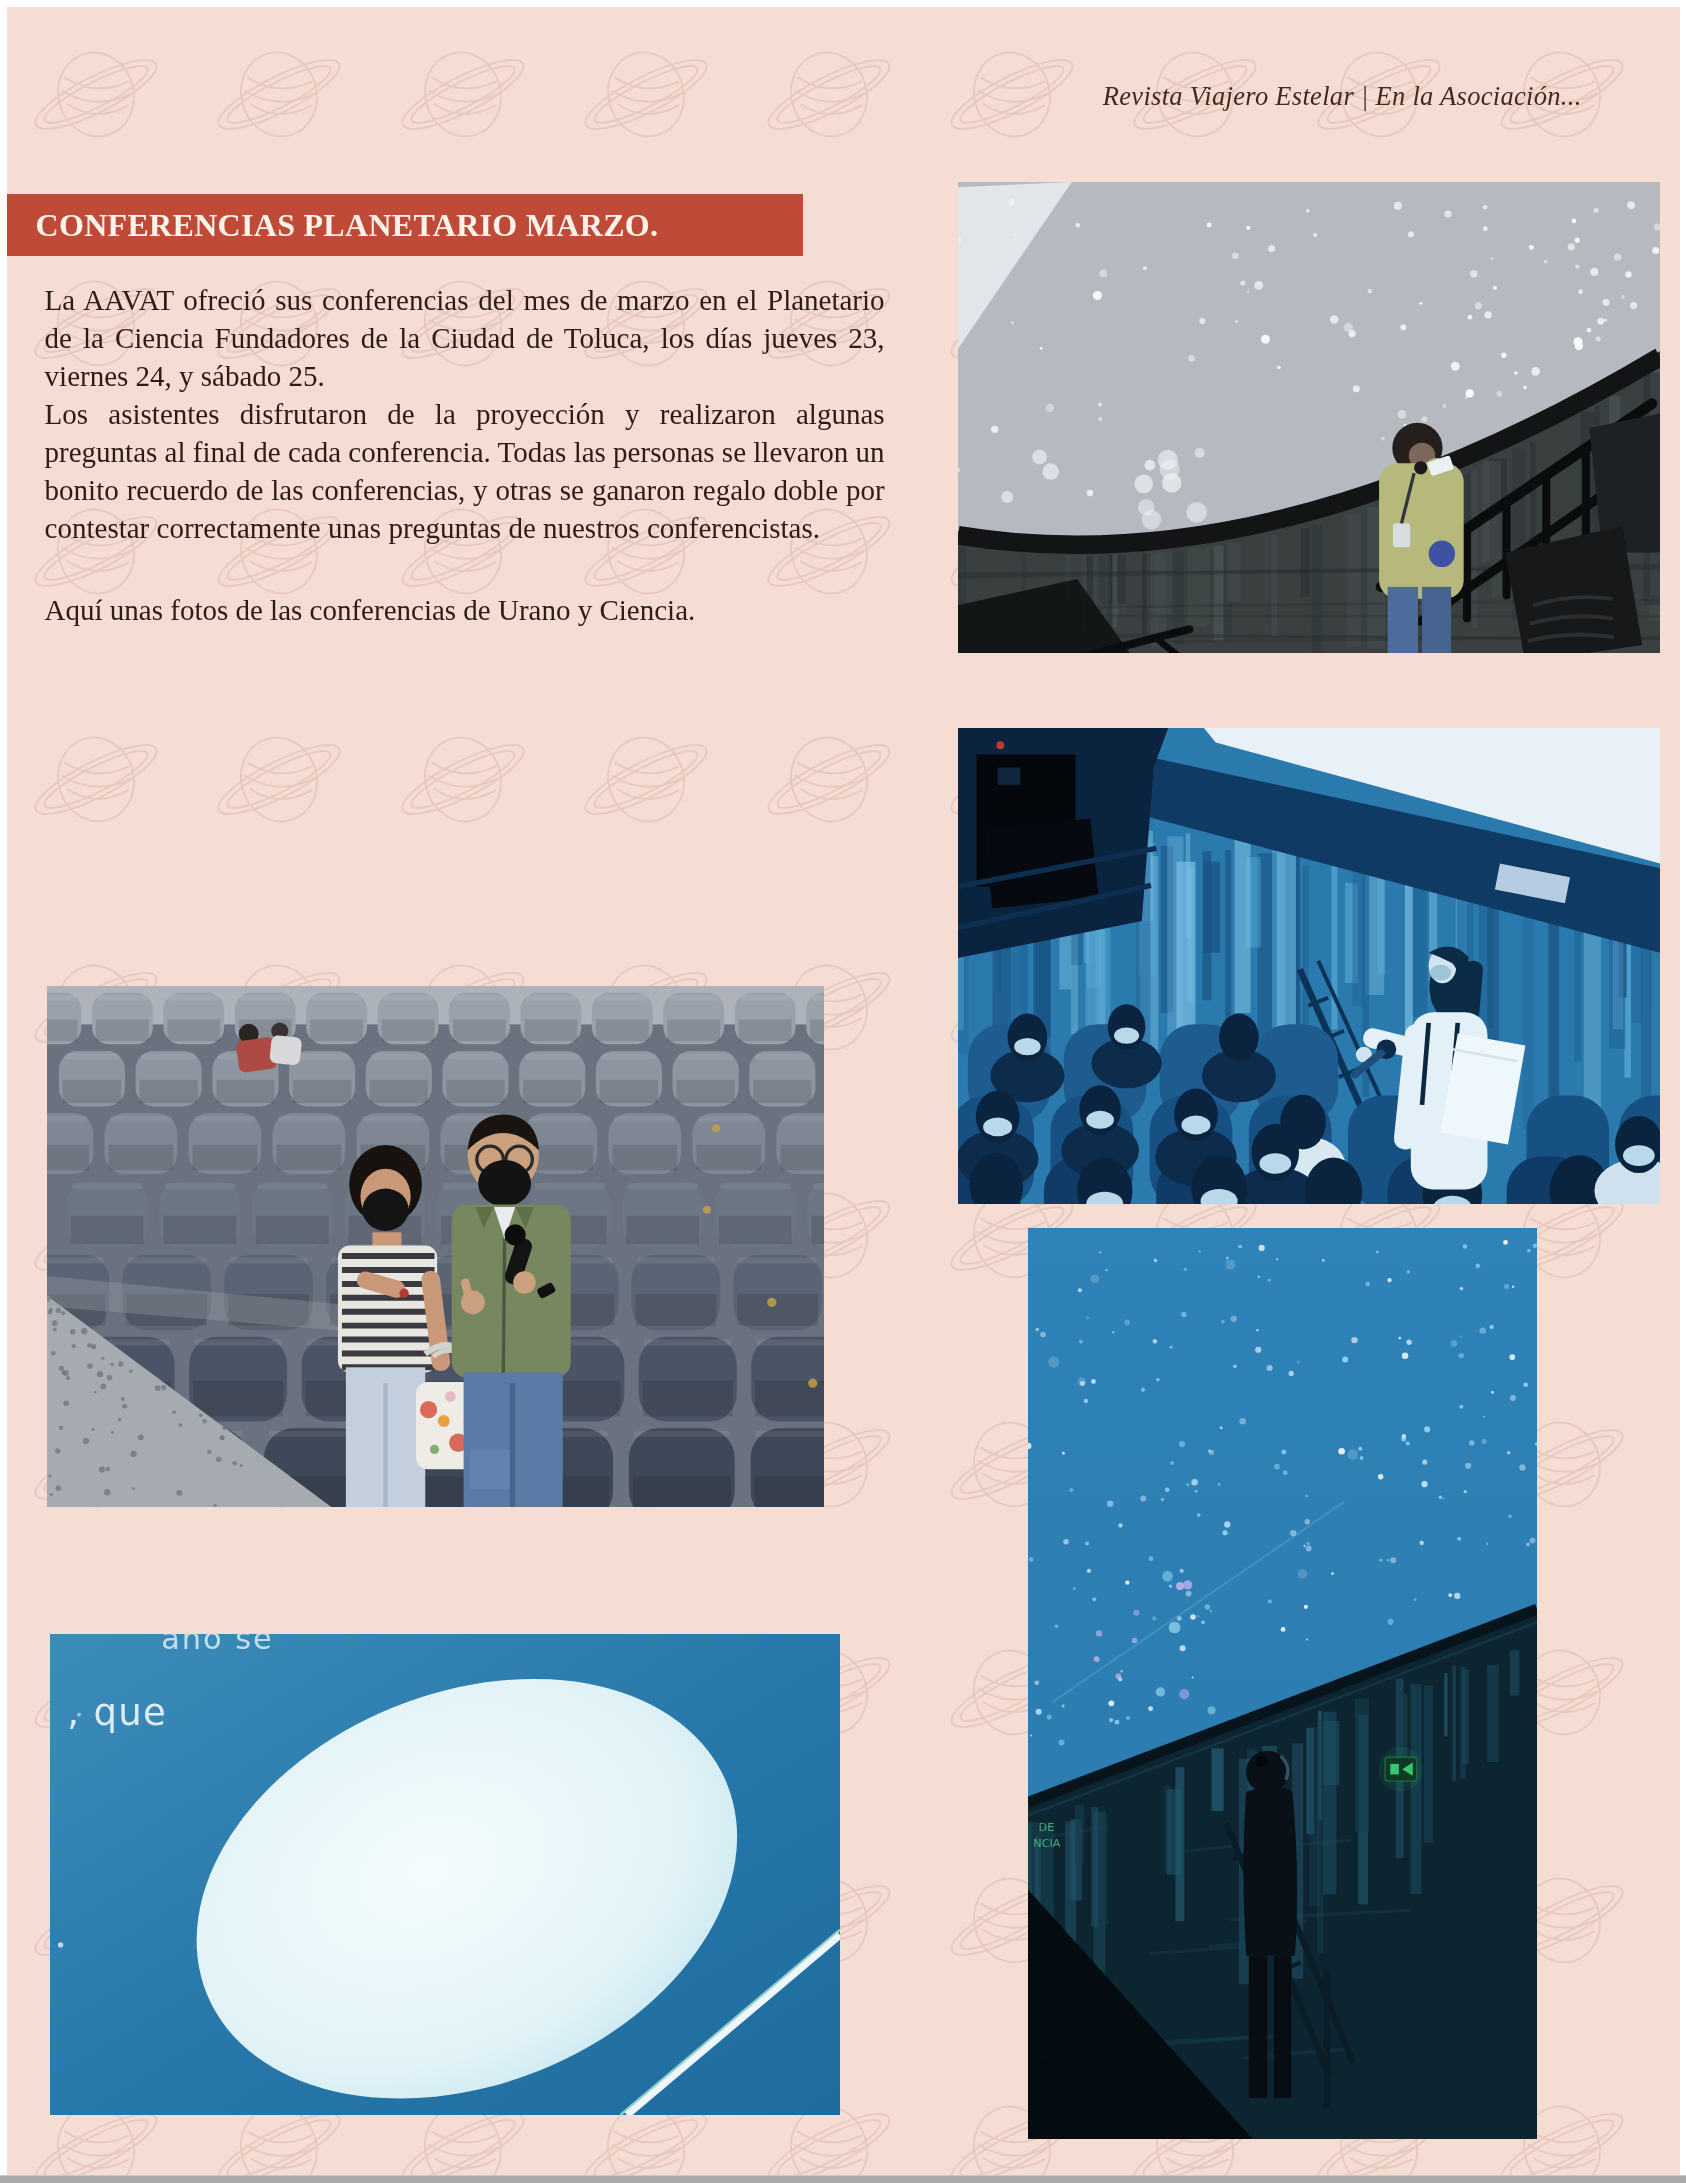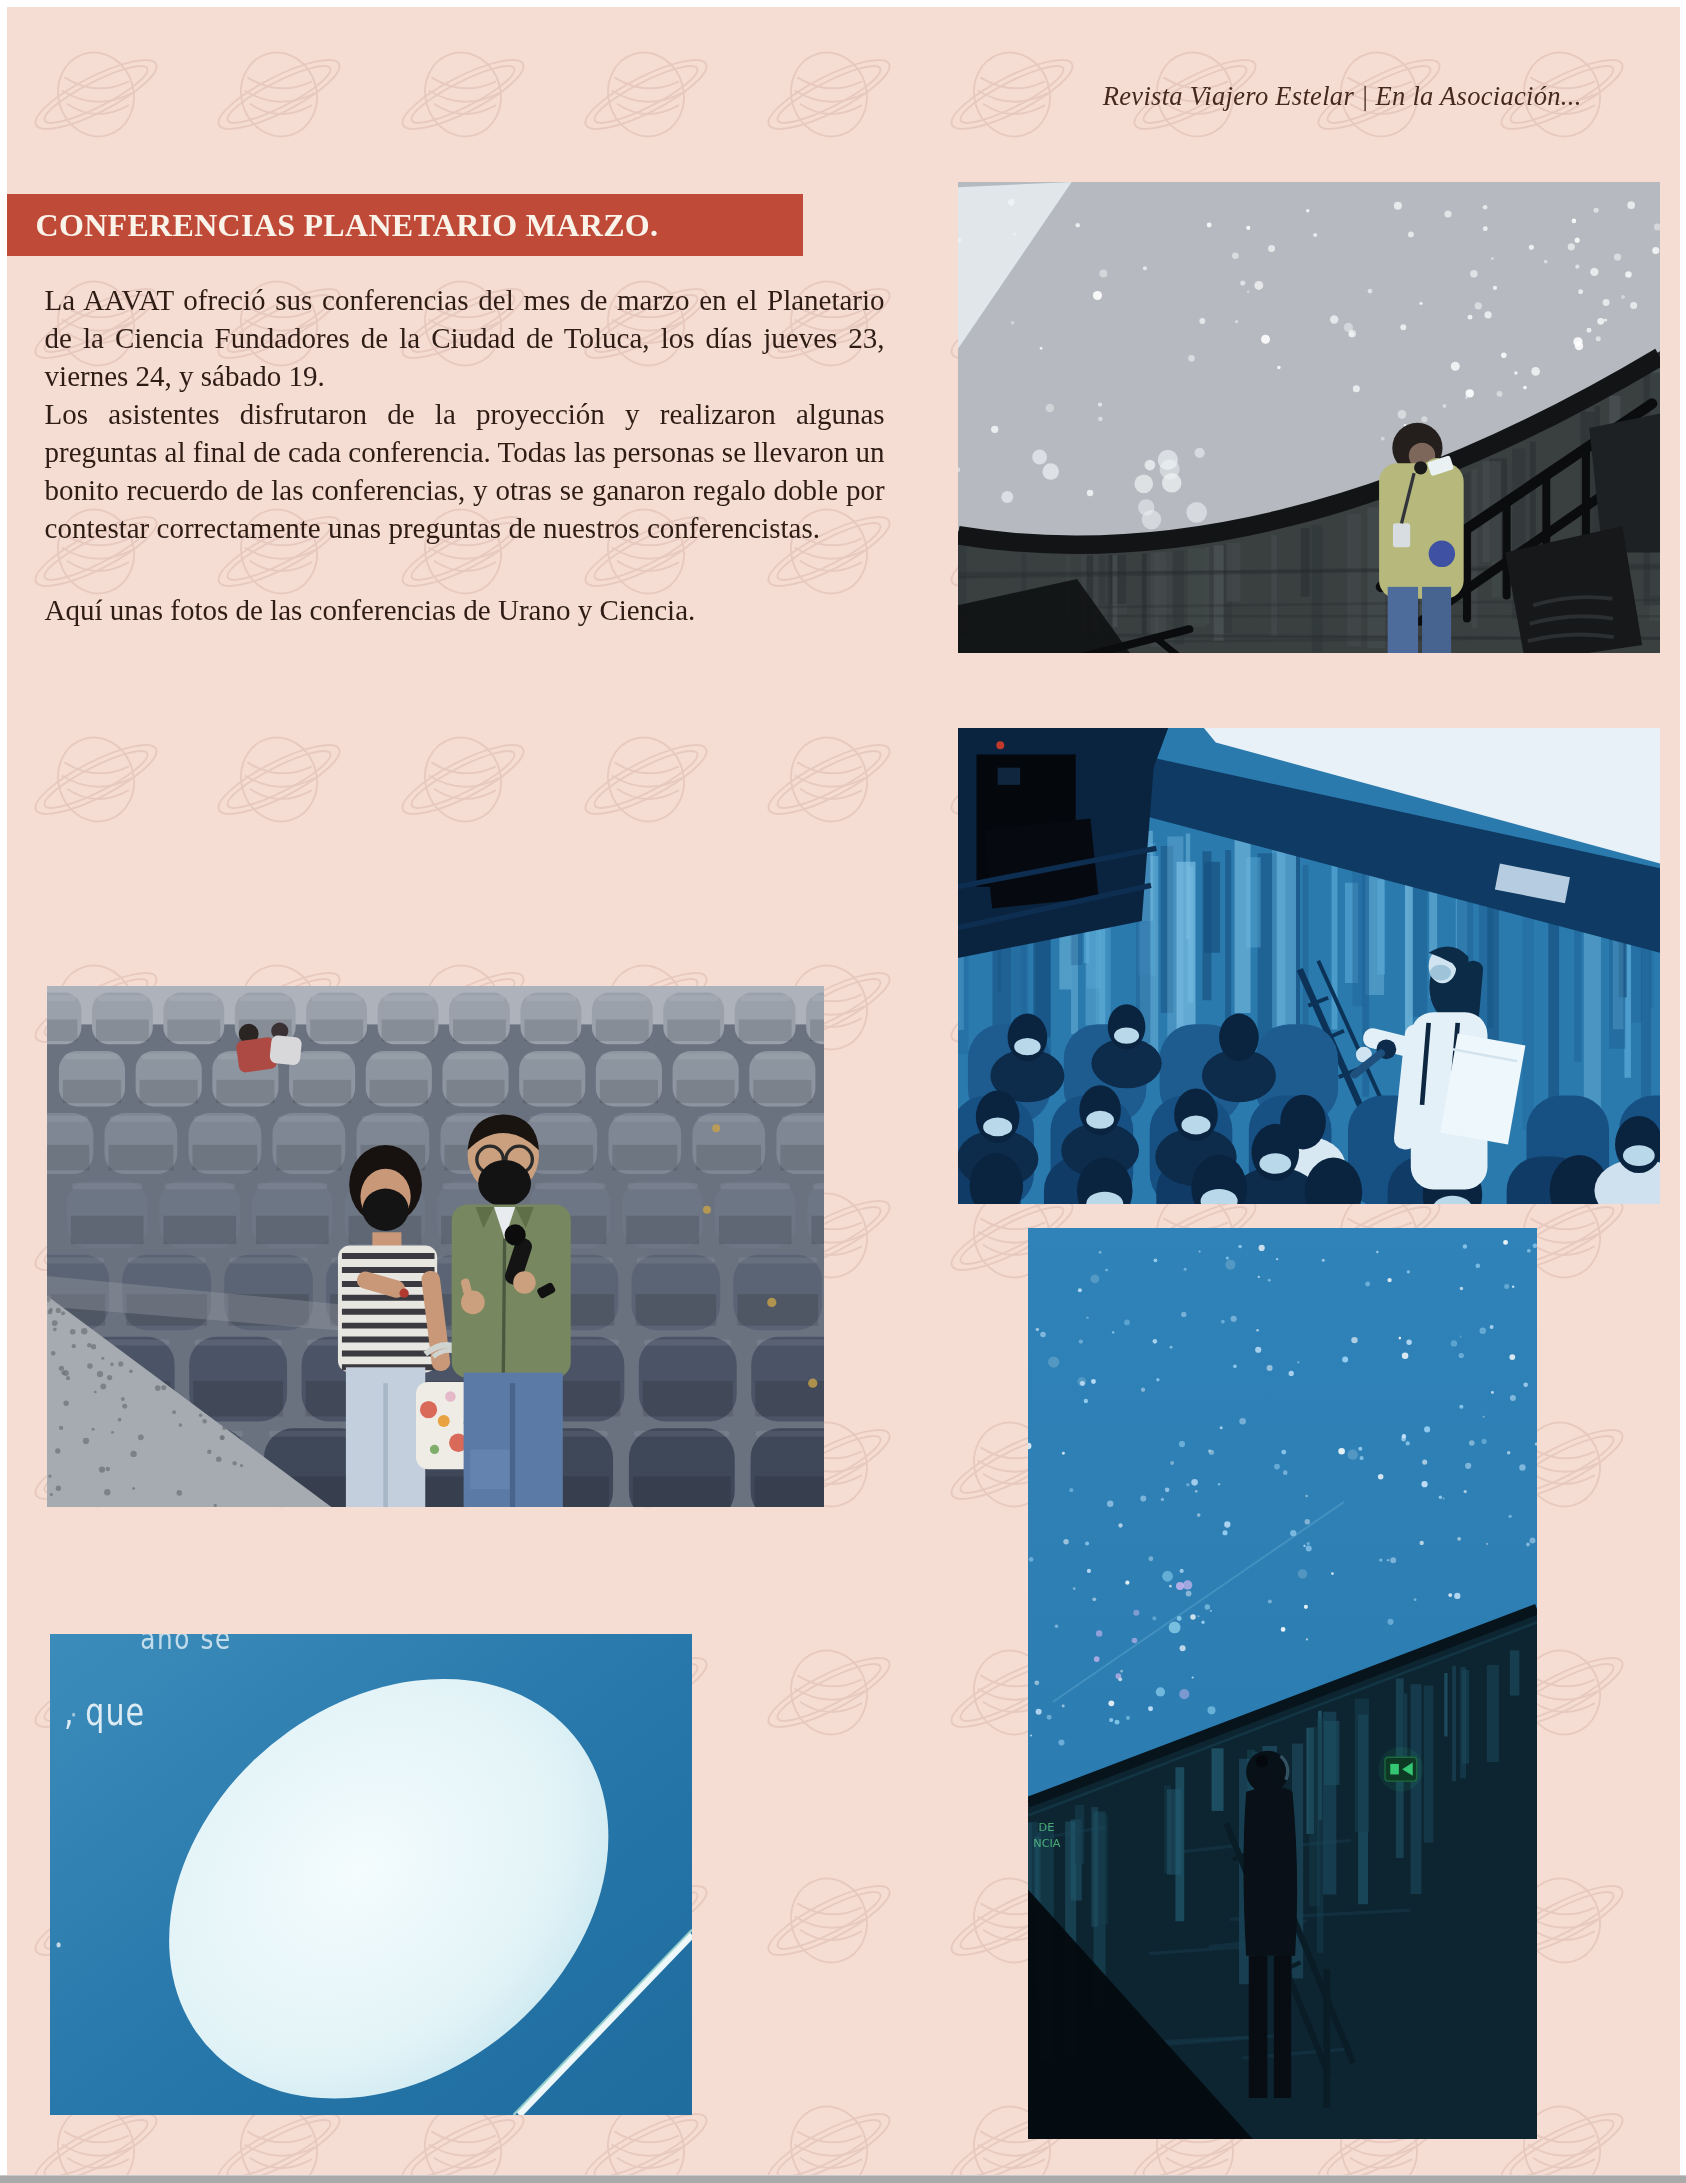--- a/index.html
+++ b/index.html
@@ -17,21 +17,21 @@
   #article{position:absolute;left:38px;top:274px;width:840px;z-index:1;
            font-size:29px;line-height:38px;color:#2e1c15;text-align:justify;}
   #article p{margin:0;}
   #article p.gap1{margin-top:46px;}
   #article p.gap2{margin-top:44px;}
   .photo{position:absolute;z-index:2;overflow:hidden;background:#222;}
   .photo svg{display:block;width:100%;height:100%;}
   #photo-dome-speaker{left:951px;top:175px;width:702px;height:471px;}
   #photo-audience-blue{left:951px;top:721px;width:702px;height:476px;}
   #photo-couple{left:40px;top:979px;width:777px;height:521px;}
-  #photo-uranus{left:43px;top:1627px;width:642px;height:481px;}
+  #photo-uranus{left:43px;top:1627px;width:790px;height:481px;}
   #photo-dome-silhouette{left:1021px;top:1221px;width:509px;height:911px;}
   #bottom-bar{position:absolute;left:0;top:2175px;width:1687px;height:8px;background:#a9a9a9;
               border-top:1.3px solid #c9c9c9;z-index:3;}
 </style>
 </head>
 <body>
 
 <div id="stage">
   <div id="page">
     <div id="watermarks">
@@ -1039,21 +1039,21 @@
 
     <div id="banner">
       <span>CONFERENCIAS PLANETARIO MARZO.</span>
     </div>
 
     <div id="header">
       <span>Revista Viajero Estelar  |  En la Asociación...</span>
     </div>
 
     <div id="article">
-      <p>La AAVAT ofreció sus conferencias del mes de marzo en el Planetario de la Ciencia Fundadores de la Ciudad de Toluca, los días jueves 23, viernes 24, y sábado 19.</p>
+      <p>La AAVAT ofreció sus conferencias del mes de marzo en el Planetario de la Ciencia Fundadores de la Ciudad de Toluca, los días jueves 23, viernes 24, y sábado 25.</p>
       <p>Los asistentes disfrutaron de la proyección y realizaron algunas preguntas al final de cada conferencia. Todas las personas se llevaron un bonito recuerdo de las conferencias, y otras se ganaron regalo doble por contestar correctamente unas preguntas de nuestros conferencistas.</p>
       <p class="gap2">Aquí unas fotos de las conferencias de Urano y Ciencia.</p>
     </div>
 
     <figure class="photo" id="photo-dome-speaker" style="margin:0">
       <svg viewBox="0 0 1062 712" preserveAspectRatio="none">
         <rect x="0" y="0" width="1062" height="712" fill="#23282a"></rect>
         <path d="M0,0 H1062 V256 Q478,606 0,528 Z" fill="#b6bac0"></path>
         <polygon points="0,8 172,0 0,252" fill="#e9edf1" opacity=".85"></polygon>
         <g id="p1-stars">

